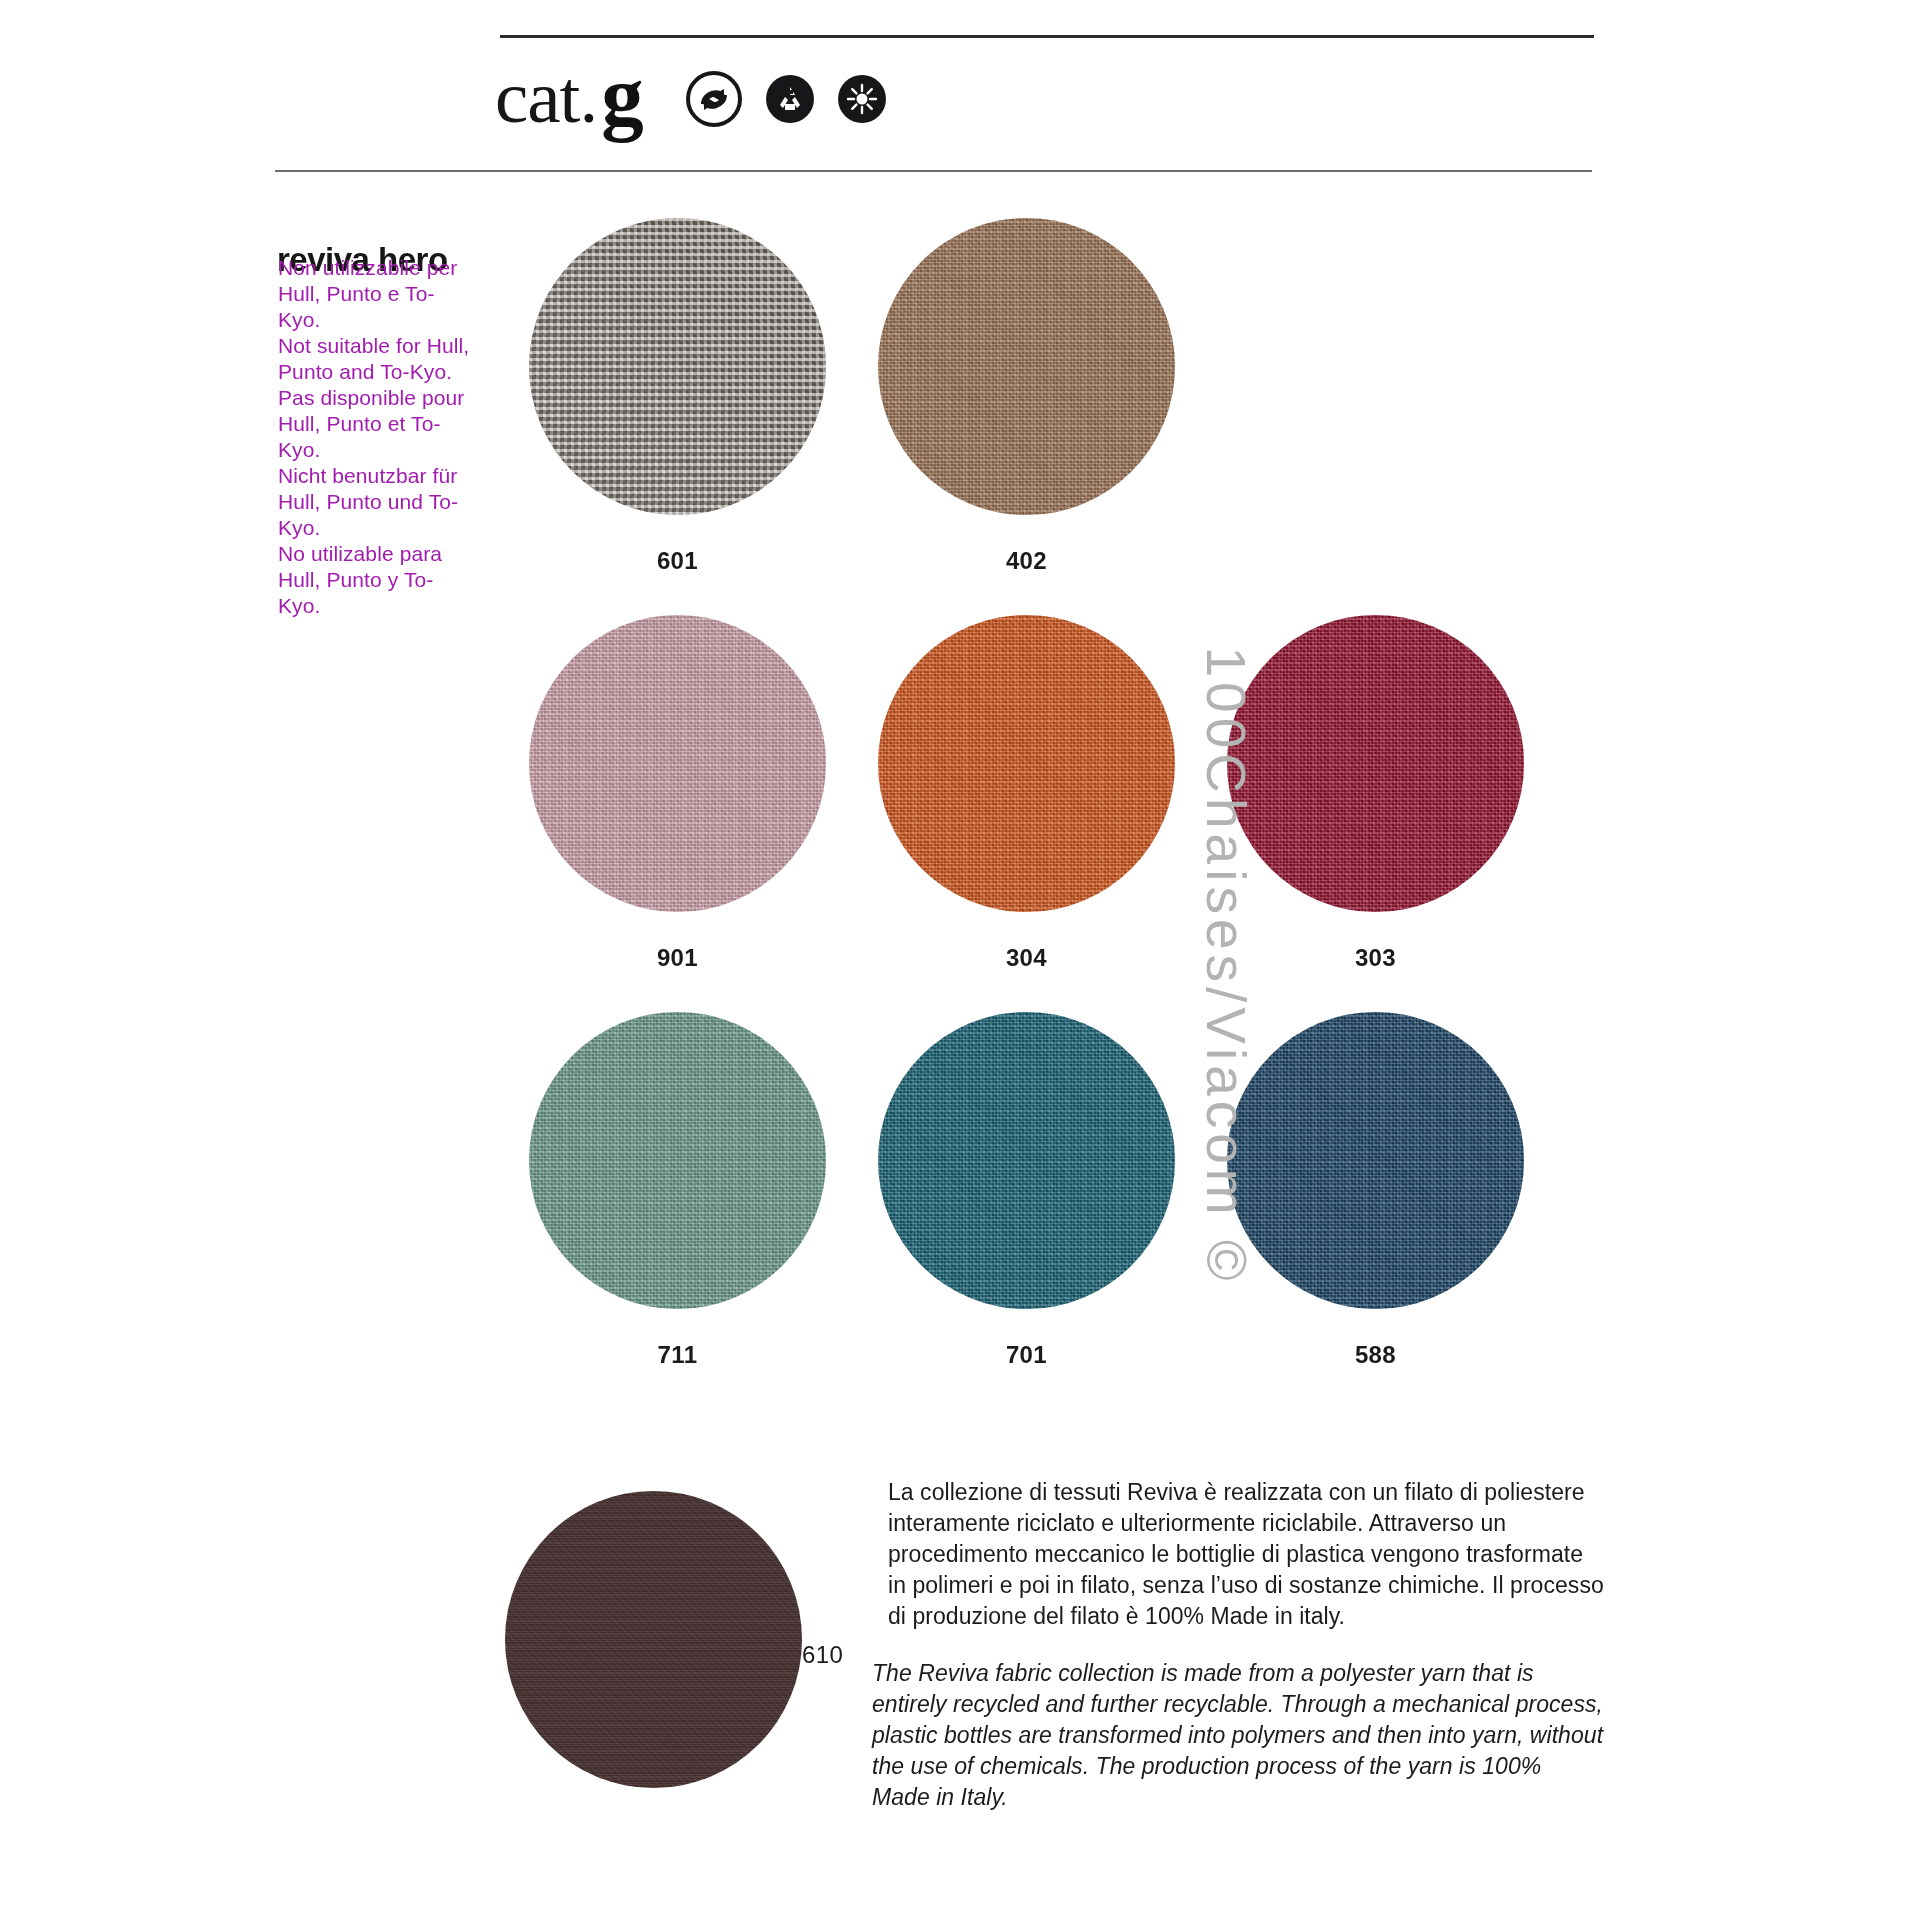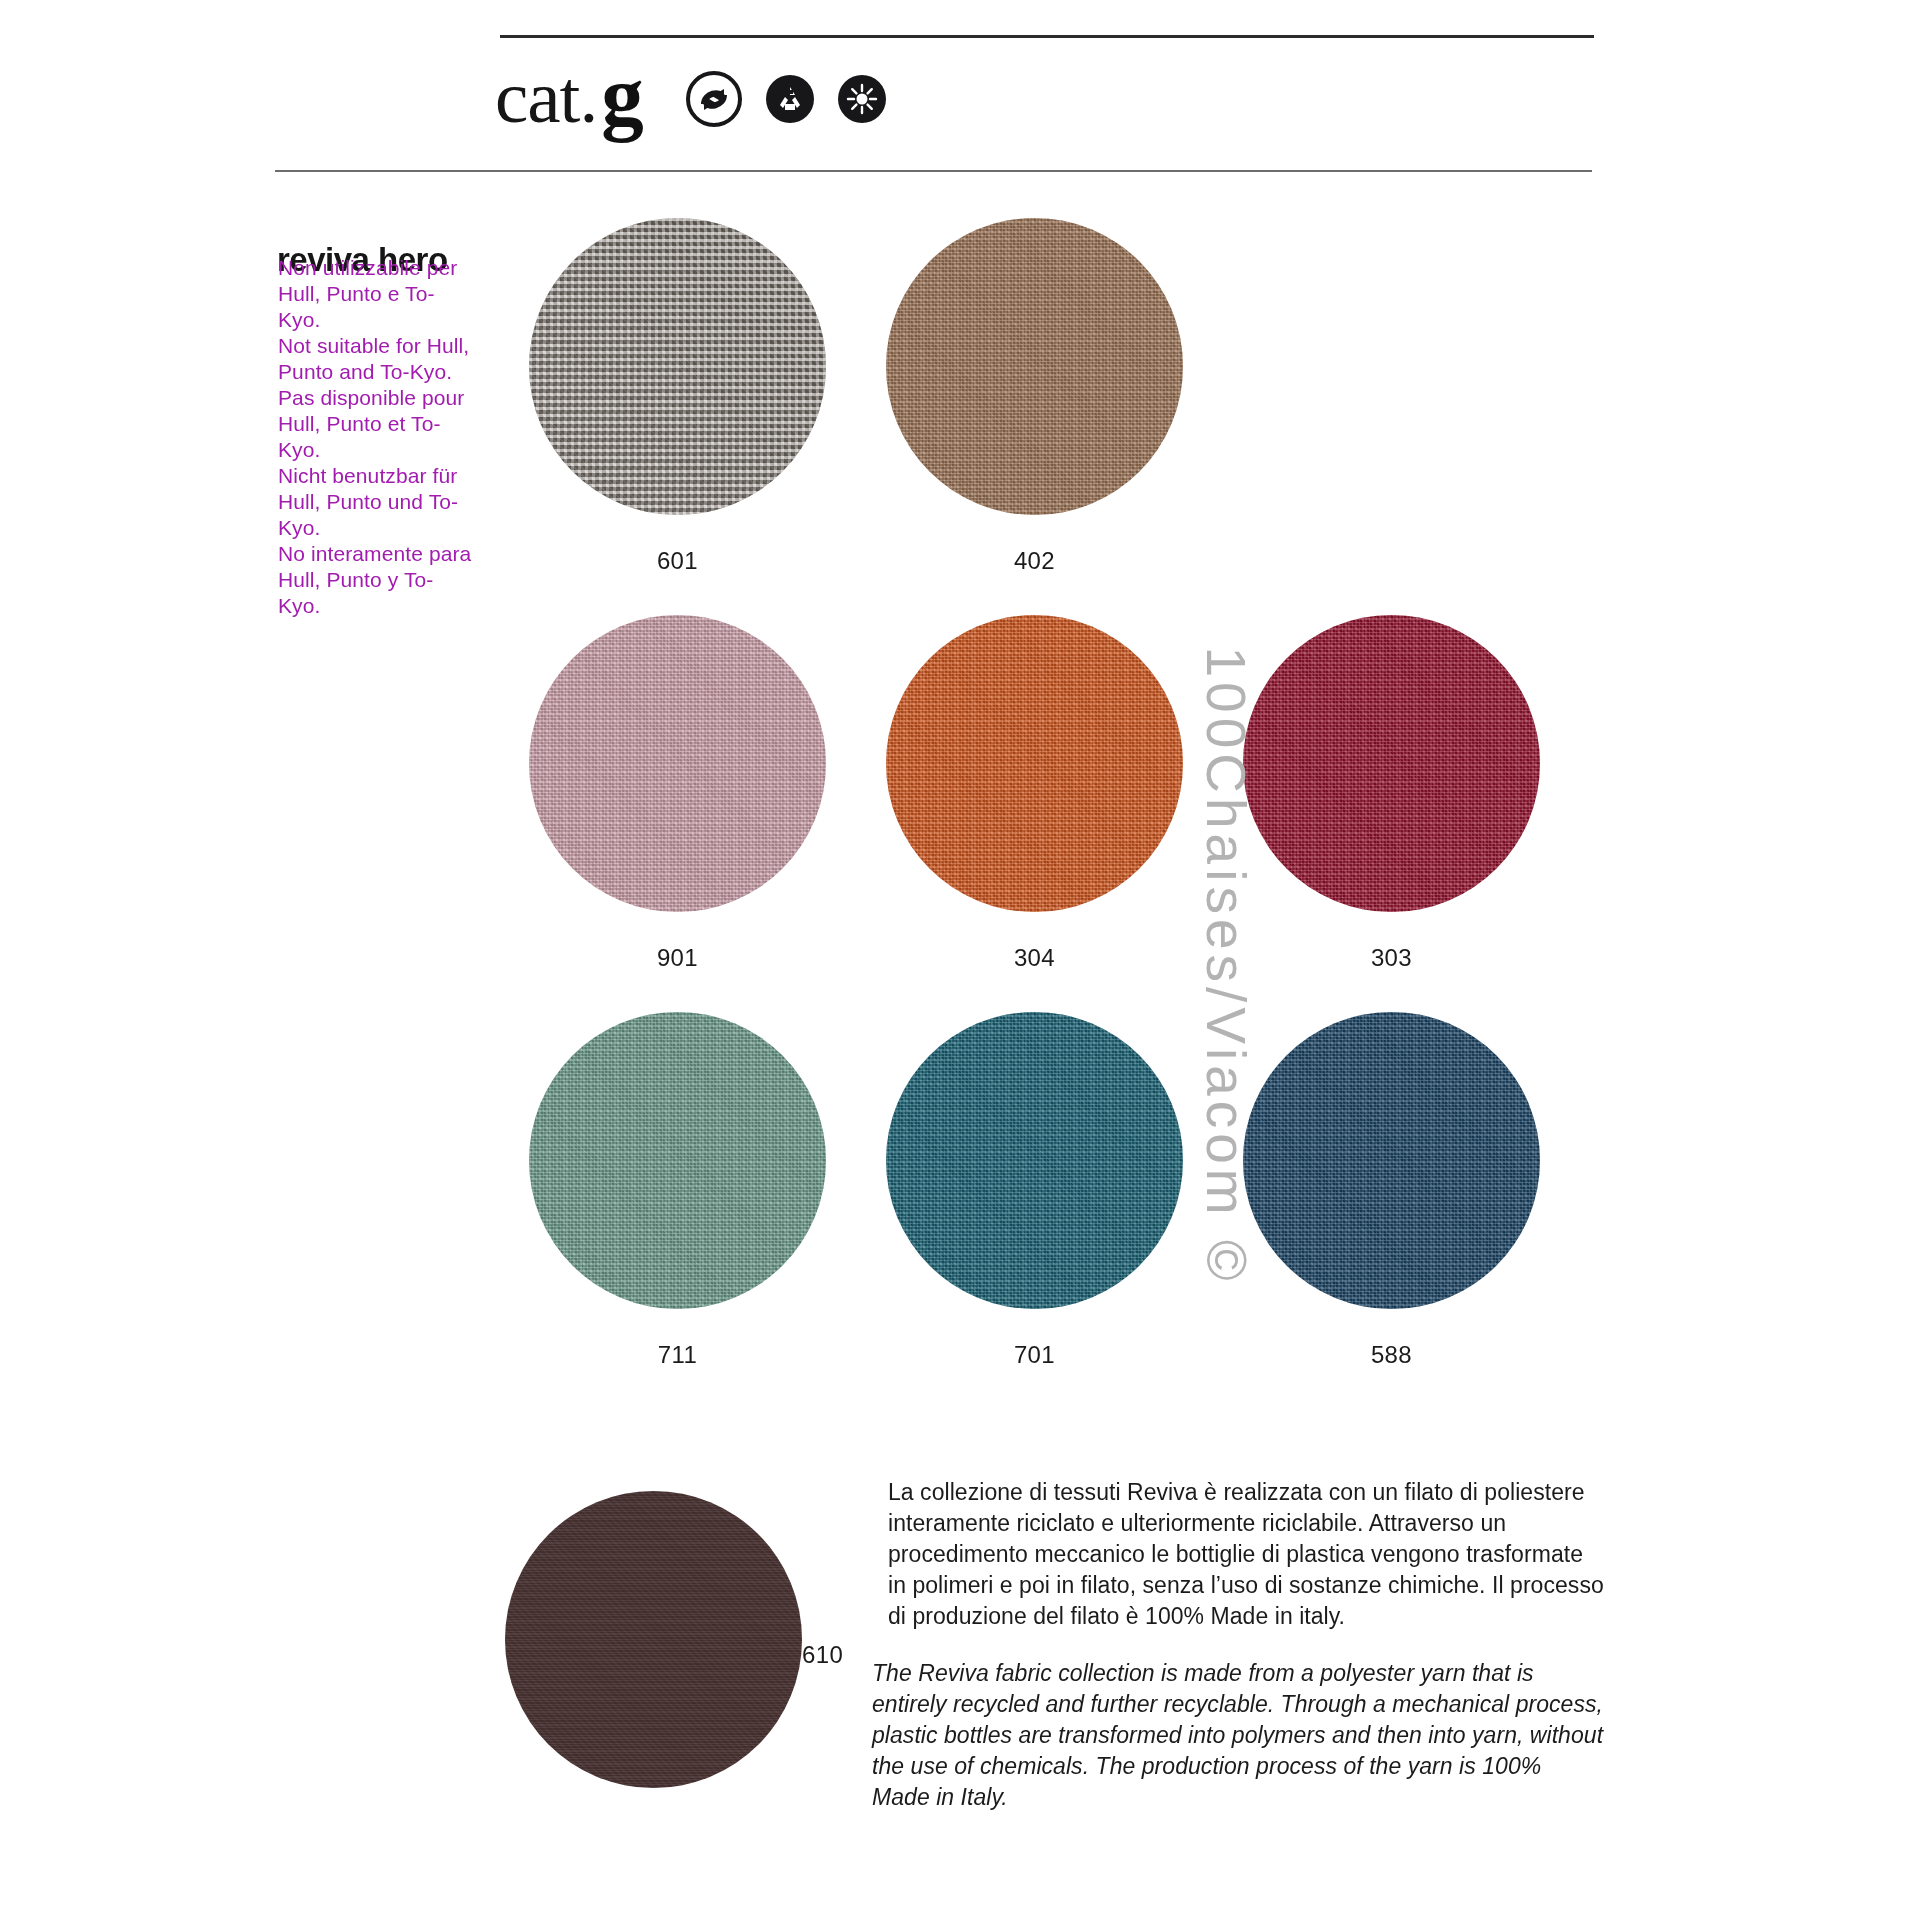--- a/index.html
+++ b/index.html
@@ -102,22 +102,23 @@
   .notes p { margin: 0; }
 
   
   .grid {
     position: absolute;
     left: 505px; top: 218px;
     width: 1089px;
   }
   .grid-row {
     display: flex;
-    gap: 12px;
+    gap: 4px;
     margin-bottom: 0px;
+    font-weight: bold;
   }
   .cell {
     width: 345px;
     display: flex;
     flex-direction: column;
     align-items: center;
   }
   .disc {
     width: 297px; height: 297px;
     border-radius: 50%;
@@ -263,21 +264,21 @@
 
   <div class="rule-second"></div>
 
   <div class="swatch-title">reviva hero</div>
 
   <div class="notes">
     <p>Non utilizzabile per Hull, Punto e To-Kyo.</p>
     <p>Not suitable for Hull, Punto and To-Kyo.</p>
     <p>Pas disponible pour Hull, Punto et To-Kyo.</p>
     <p>Nicht benutzbar für Hull, Punto und To-Kyo.</p>
-    <p>No interamente para Hull,  Punto y To-Kyo.</p>
+    <p>No utilizable para Hull,  Punto y To-Kyo.</p>
   </div>
 
   <div class="grid">
 
     <div class="grid-row">
       <div class="cell">
         <div class="disc coarse" id="d0" style="background-color: rgb(155, 146, 137);">
           <div class="weave"></div>
           <div class="weave2"></div>
         </div>

